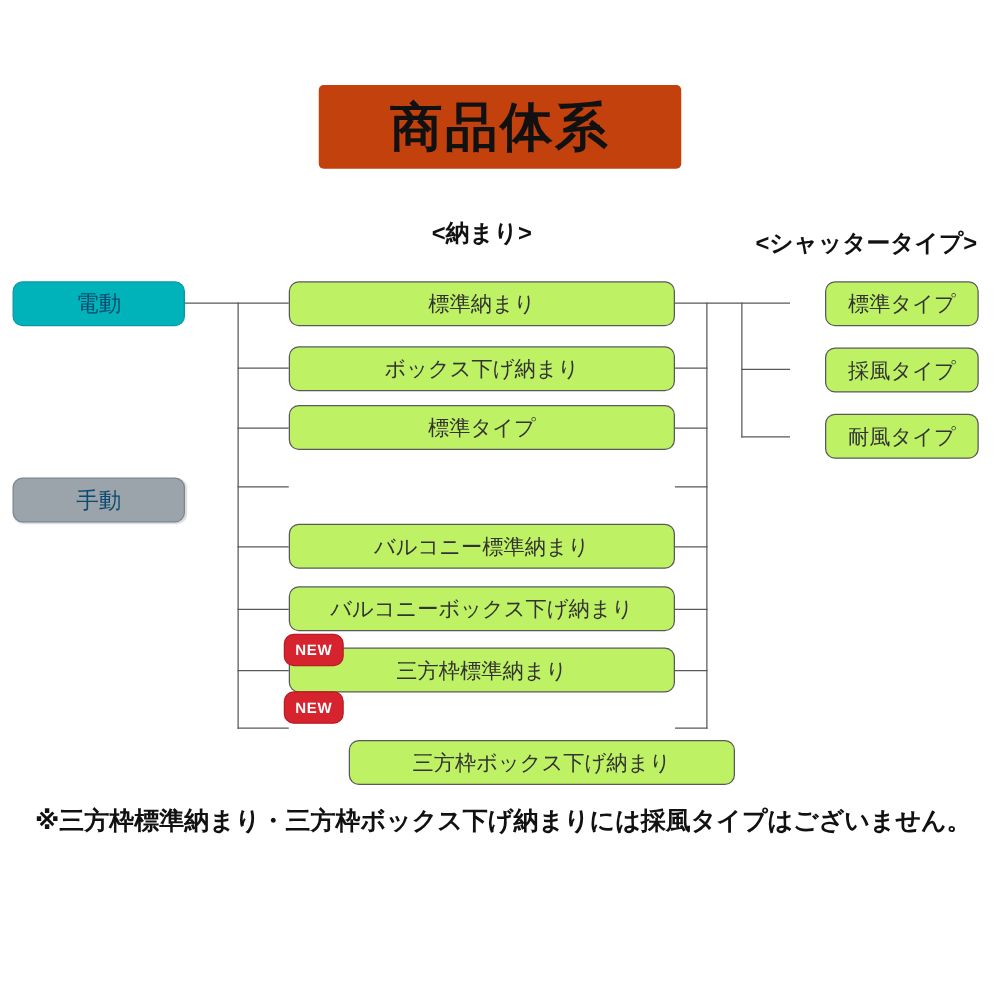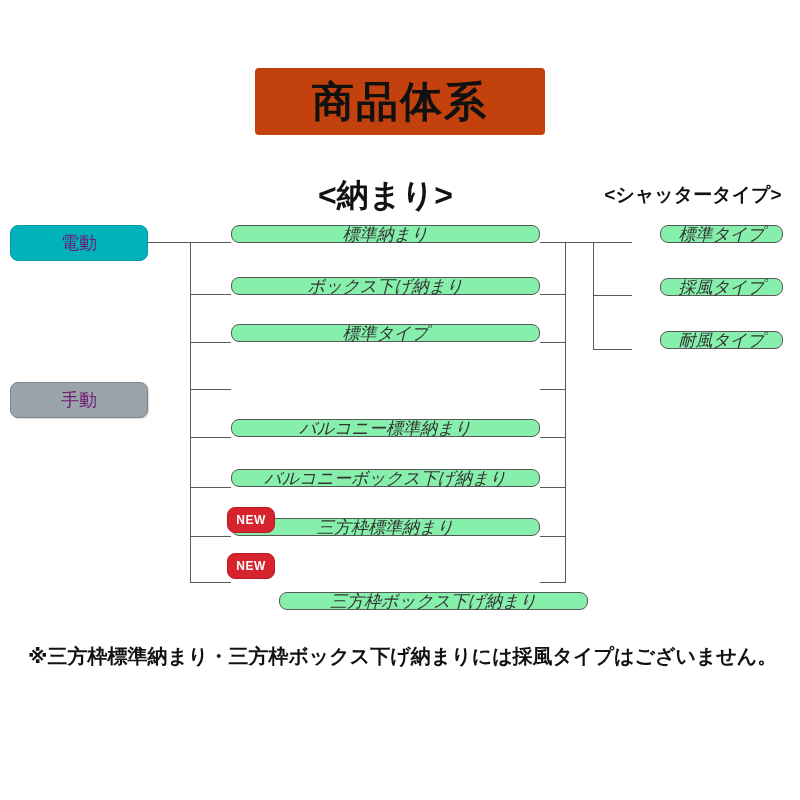--- a/index.html
+++ b/index.html
@@ -22,41 +22,41 @@
   }
   .title-banner span {
     font-size: 42px; font-weight: bold; color: #111;
     letter-spacing: 2px;
   }
   .col-header {
     position: absolute;
     font-weight: bold; color: #111;
     text-align: center;
   }
-  .col-header.nakamari { left: 231px; top: 174px; width: 309px; font-size: 32px; }
+  .col-header.nakamari { left: 231px; top: 174px; width: 309px; font-size: 19px; }
   .col-header.shutter { left: 596px; top: 182px; width: 194px; font-size: 19px; }
 
   .drive-btn {
     position: absolute;
     left: 10px; width: 138px; height: 36px;
     border-radius: 8px;
     display: flex; align-items: center; justify-content: center;
-    font-size: 18px; color: #701a75;
+    font-size: 18px; color: #0c4a6e;
   }
   .drive-btn.electric { top: 225px; background: #00b2b9; border: 1px solid #0a99a0; }
   .drive-btn.manual   { top: 382px; background: #9ba3ab; border: 1px solid #7d858d; box-shadow: 1px 1px 1px rgba(0,0,0,0.15); }
 
   .node-box {
     position: absolute;
-    background: #86efac;
+    background: #bef264;
     border: 1px solid #595959;
     border-radius: 8px;
-    height: 18px;
+    height: 36px;
     display: flex; align-items: center; justify-content: center;
-    font-size: 17px; color: #333; font-style: italic;
+    font-size: 17px; color: #333;
   }
   .node-box.mid { left: 231px; width: 309px; }
   .node-box.right { left: 632px; width: 123px; margin-left: 28px; }
 
   .new-badge {
     position: absolute;
     left: 227px;
     width: 48px; height: 26px;
     background: #d7232d;
     border: 1px solid #b71c24;

